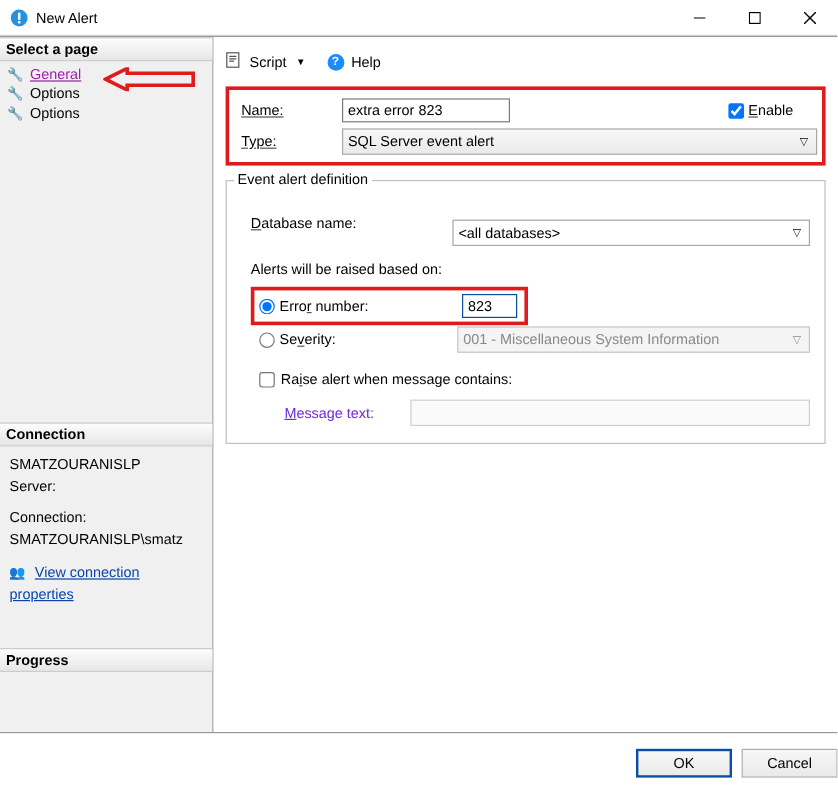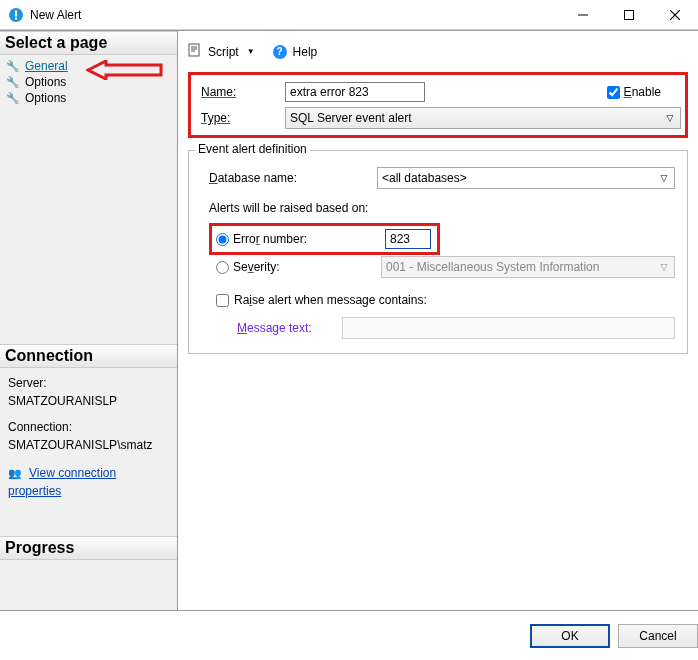--- a/index.html
+++ b/index.html
@@ -6,26 +6,26 @@
 body { font-family: "Segoe UI", Tahoma, sans-serif; font-size: 12px; background: #fff; color: #000; width: 698px; height: 660px; overflow: hidden; }
 
 .titlebar { height: 30px; background: #fff; border-bottom: 1px solid #d0d0d0; display: flex; align-items: center; padding-left: 8px; }
 .tb-icon { width: 16px; height: 16px; margin-right: 6px; display:flex; align-items:center; justify-content:center;}
 .tb-title { flex: 1; font-size: 12px; }
 .tb-controls { display: flex; }
 .tb-btn { width: 46px; height: 30px; display: flex; align-items: center; justify-content: center; font-family: "Segoe UI Symbol", sans-serif; font-size: 10px; }
 
 .dialog-body { display: flex; height: 580px; border-top: 1px solid #999;}
 .left-panel { width: 178px; background: #f0f0f0; border-right: 1px solid #999; display: flex; flex-direction: column; }
-.section-header { background: linear-gradient(#fdfdfd,#e6e6e6); border-top: 1px solid #ccc; border-bottom: 1px solid #ccc; font-weight: bold; padding: 2px 5px; font-size: 16px;}
+.section-header { background: linear-gradient(#fdfdfd,#e6e6e6); border-top: 1px solid #ccc; border-bottom: 1px solid #ccc; font-weight: bold; padding: 2px 5px; font-size: 12px;}
 .page-list { padding: 3px 6px 8px; position: relative;}
 .page-item { display: flex; align-items: center; gap: 5px; padding: 1px 0; cursor: pointer; position:relative;}
 .wrench { font-size: 11px; color: #333; width:14px; display:inline-block;}
 .page-link { text-decoration: none; color: #000; }
-.page-link.sel { text-decoration: underline; color: #0369a1;}
+.page-link.sel { text-decoration: underline; color: #a21caf;}
 .arrow-callout { position:absolute; left: 80px; top: 2px; }
 
 .conn-body { padding: 6px 8px; line-height: 1.5; font-size:12px;}
 .conn-link { color: #0645ad; text-decoration: underline; cursor:pointer;}
 .conn-icon { font-size: 11px; margin-right:4px;}
 .flex-spacer { flex: 1; }
 .progress-body { height: 50px; }
 
 .right-panel { flex: 1; background: #fff; display:flex; flex-direction:column; padding: 8px 10px 0 10px; overflow:hidden;}
 .toolbar { display:flex; align-items:center; gap: 6px; padding: 4px 0 12px 0; }
@@ -45,21 +45,21 @@
 .enable-wrap { margin-left: auto; margin-right: 20px; display:flex; align-items:center; gap:4px;}
 .type-select { display:flex; align-items:center; border:1px solid #a7a7a7; background: linear-gradient(#f7f7f7,#eaeaea); height:22px; flex:1; margin-left: 0; position:relative;}
 .type-text { padding-left:4px;}
 .dd-btn { margin-left:auto; width:20px; text-align:center; font-size:9px;}
 
 .groupbox { border:1px solid #c0c0c0; margin: 4px 0; position:relative;}
 .group-title { position:absolute; top:-9px; left:6px; background:#fff; padding:0 3px; font-size:12px;}
 .group-body { padding: 16px 12px 14px 20px;}
 .db-row { display:flex; align-items:center; margin-bottom: 12px;}
 .db-label { width: 168px; }
-.db-select { flex:1; border:1px solid #a7a7a7; height:22px; display:flex; align-items:center; padding-left:4px; position:relative;}
+.db-select { flex:1; border:1px solid #a7a7a7; height:22px; display:flex; align-items:center; padding-left:4px; position:relative;margin-top:16px;}
 .based-on { margin-bottom: 10px;}
 .radio-row { display:flex; align-items:center; height:28px;}
 .radio-box { border: 3px solid #e01b1b; display:flex; align-items:center; padding: 3px 6px 3px 4px; }
 .radio-box input[type=text]{ width: 46px; margin-left: 42px; border:1px solid #0a4da6;}
 .radio-normal { display:flex; align-items:center; padding-left: 7px; height:28px;}
 .radio-label { margin-left: 4px; width: 110px;}
 .sev-select { flex:1; border:1px solid #c5c5c5; background:#f4f4f4; color:#888; height:22px; display:flex; align-items:center; padding-left:4px; margin-left: 38px;}
 .sev-select .dd-btn{color:#888;}
 .chk-row { display:flex; align-items:center; padding-left: 7px; margin-top: 12px; gap:5px;}
 .msg-row { display:flex; align-items:center; padding-left: 28px; margin-top: 10px; gap: 30px;}
@@ -124,22 +124,22 @@
       </div>
       <div class="page-item">
         <span class="wrench">🔧</span>
         <a href="#" class="page-link">Options</a>
       </div>
     </div>
     <div class="flex-spacer"></div>
 
     <div class="section-header">Connection</div>
     <div class="conn-body">
+      <div>SMATZOURANISLP</div>
       <div>Server:</div>
-      <div>SMATZOURANISLP</div>
       <div style="height:8px"></div>
       <div>Connection:</div>
       <div>SMATZOURANISLP\smatz</div>
       <div style="height:10px"></div>
       <div>
         <span class="conn-icon">👥</span>
         <span class="conn-link">View connection properties</span>
       </div>
     </div>
     <div style="height:30px"></div>

